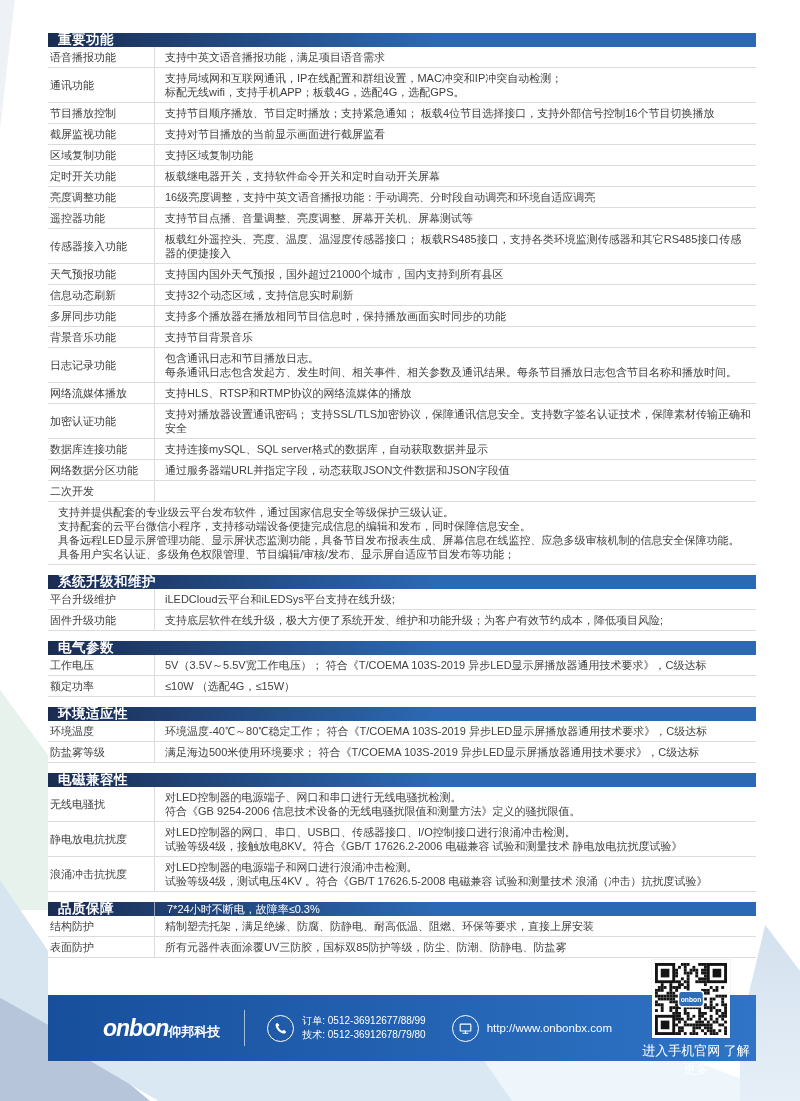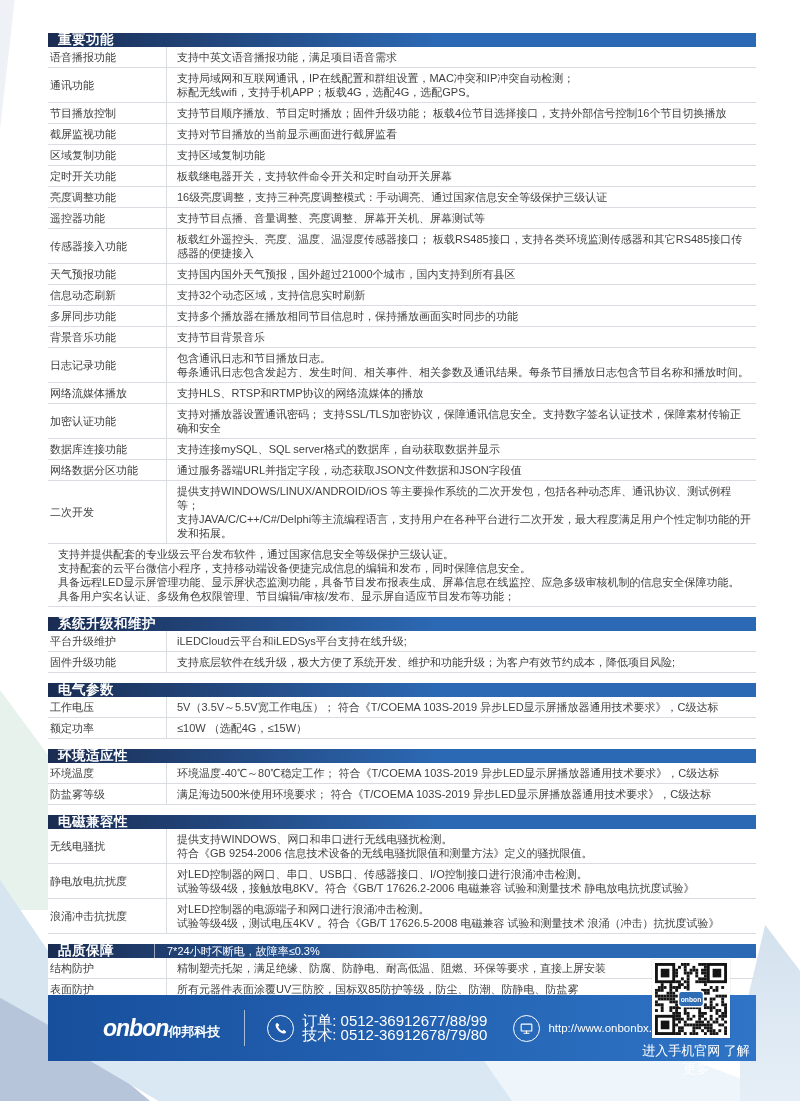--- a/index.html
+++ b/index.html
@@ -20,33 +20,33 @@
   .content{position:absolute;left:48px;top:33px;width:708px;z-index:2;}
   section{margin-bottom:10px;}
   .sec-header{height:14px;background:linear-gradient(to right,var(--hdr1,#1a2c52),var(--hdr2,#2c69b4) 55%);
     color:#fff;display:flex;align-items:center;padding-left:10px;}
   .sec-title{font-size:13.5px;font-weight:bold;letter-spacing:.5px;}
   .sec-header.has-note .sec-title{width:96px;flex:0 0 96px;}
   .sec-note-divider{width:1px;height:15px;background:rgba(255,255,255,.55);margin-right:12px;}
   .sec-note{font-size:11px;font-weight:normal;}
   .row{display:flex;border-bottom:1px solid var(--border,#d9dde2);font-size:11px;color:var(--text,#3f3f3f);line-height:14px;}
   .cell{padding:3px 0;}
-  .cell.label{width:100px;flex:0 0 100px;padding-left:2px;padding-right:16px;border-right:1px solid var(--border,#d9dde2);display:flex;align-items:center;}
+  .cell.label{width:100px;flex:0 0 100px;padding-left:2px;padding-right:4px;border-right:1px solid var(--border,#d9dde2);display:flex;align-items:center;}
   .cell.value{flex:1;padding-left:10px;padding-right:4px;display:flex;flex-direction:column;justify-content:flex-end;}
 
   
   .footer{position:absolute;left:48px;top:995px;width:708px;height:66px;z-index:2;
     background:linear-gradient(to right,#174f9c,#2f74c6);display:flex;align-items:center;padding-left:55px;box-sizing:border-box;color:#fff;}
   .logo{display:flex;align-items:baseline;margin-right:24px;}
   .logo-en{font-size:23px;font-weight:bold;font-style:italic;letter-spacing:-1px;}
   .logo-cn{font-size:13px;font-weight:bold;}
   .fdiv{width:1px;height:36px;background:rgba(255,255,255,.6);margin:0 22px 0 0;}
   .contact{display:flex;align-items:center;margin-right:26px;}
   .cicon{width:27px;height:27px;border:1.4px solid #fff;border-radius:50%;display:flex;align-items:center;justify-content:center;margin-right:8px;flex:0 0 27px;box-sizing:border-box;}
-  .phone-lines{font-size:15px;line-height:14px;text-align:center;}
+  .phone-lines{font-size:10px;line-height:14px;text-align:center;}
   .website{font-size:11.5px;}
   .qr-caption{position:absolute;left:640px;top:1042px;width:112px;text-align:center;font-size:13px;color:#fff;z-index:3;}
 
   .qr{position:absolute;left:652px;top:960px;width:78px;height:78px;background:#fff;z-index:3;
     display:flex;align-items:center;justify-content:center;box-shadow:0 0 0 1px rgba(0,0,0,.04);}
 </style>
 </head>
 <body>
 
 <div class="page">
@@ -74,21 +74,21 @@
           <div class="row">
             <div class="cell label">通讯功能</div>
             <div class="cell value">
               <div>支持局域网和互联网通讯，IP在线配置和群组设置，MAC冲突和IP冲突自动检测；</div>
               <div>标配无线wifi，支持手机APP；板载4G，选配4G，选配GPS。</div>
             </div>
           </div>
           <div class="row">
             <div class="cell label">节目播放控制</div>
             <div class="cell value">
-              <div>支持节目顺序播放、节目定时播放；固件升级功能； 板载4位节目选择接口，支持外部信号控制16个节目切换播放</div>
+              <div>支持节目顺序播放、节目定时播放；支持紧急通知； 板载4位节目选择接口，支持外部信号控制16个节目切换播放</div>
             </div>
           </div>
           <div class="row">
             <div class="cell label">截屏监视功能</div>
             <div class="cell value">
               <div>支持对节目播放的当前显示画面进行截屏监看</div>
             </div>
           </div>
           <div class="row">
             <div class="cell label">区域复制功能</div>
@@ -98,21 +98,21 @@
           </div>
           <div class="row">
             <div class="cell label">定时开关功能</div>
             <div class="cell value">
               <div>板载继电器开关，支持软件命令开关和定时自动开关屏幕</div>
             </div>
           </div>
           <div class="row">
             <div class="cell label">亮度调整功能</div>
             <div class="cell value">
-              <div>16级亮度调整，支持三种亮度调整模式：手动调亮、通过国家信息安全等级保护三级认证</div>
+              <div>16级亮度调整，支持中英文语音播报功能：手动调亮、分时段自动调亮和环境自适应调亮</div>
             </div>
           </div>
           <div class="row">
             <div class="cell label">遥控器功能</div>
             <div class="cell value">
               <div>支持节目点播、音量调整、亮度调整、屏幕开关机、屏幕测试等</div>
             </div>
           </div>
           <div class="row">
             <div class="cell label">传感器接入功能</div>
@@ -170,24 +170,20 @@
             </div>
           </div>
           <div class="row">
             <div class="cell label">网络数据分区功能</div>
             <div class="cell value">
               <div>通过服务器端URL并指定字段，动态获取JSON文件数据和JSON字段值</div>
             </div>
           </div>
           <div class="row">
             <div class="cell label">二次开发</div>
-            <div class="cell value">
-              <div>提供支持WINDOWS/LINUX/ANDROID/iOS 等主要操作系统的二次开发包，包括各种动态库、通讯协议、测试例程等；</div>
-              <div>支持JAVA/C/C++/C#/Delphi等主流编程语言，支持用户在各种平台进行二次开发，最大程度满足用户个性定制功能的开发和拓展。</div>
-            </div>
           </div>
           <div class="row">
             <div class="cell value">
               <div>支持并提供配套的专业级云平台发布软件，通过国家信息安全等级保护三级认证。</div>
               <div>支持配套的云平台微信小程序，支持移动端设备便捷完成信息的编辑和发布，同时保障信息安全。</div>
               <div>具备远程LED显示屏管理功能、显示屏状态监测功能，具备节目发布报表生成、屏幕信息在线监控、应急多级审核机制的信息安全保障功能。</div>
               <div>具备用户实名认证、多级角色权限管理、节目编辑/审核/发布、显示屏自适应节目发布等功能；</div>
             </div>
           </div>
         </div>
@@ -250,21 +246,21 @@
         </div>
       </section>
       <section>
         <div class="sec-header">
           <span class="sec-title">电磁兼容性</span>
         </div>
         <div class="sec-table">
           <div class="row">
             <div class="cell label">无线电骚扰</div>
             <div class="cell value">
-              <div>提供支持WINDOWS、网口和串口进行无线电骚扰检测。</div>
+              <div>对LED控制器的电源端子、网口和串口进行无线电骚扰检测。</div>
               <div>符合《GB 9254-2006 信息技术设备的无线电骚扰限值和测量方法》定义的骚扰限值。</div>
             </div>
           </div>
           <div class="row">
             <div class="cell label">静电放电抗扰度</div>
             <div class="cell value">
               <div>对LED控制器的网口、串口、USB口、传感器接口、I/O控制接口进行浪涌冲击检测。</div>
               <div>试验等级4级，接触放电8KV。符合《GB/T 17626.2-2006 电磁兼容 试验和测量技术 静电放电抗扰度试验》</div>
             </div>
           </div>

